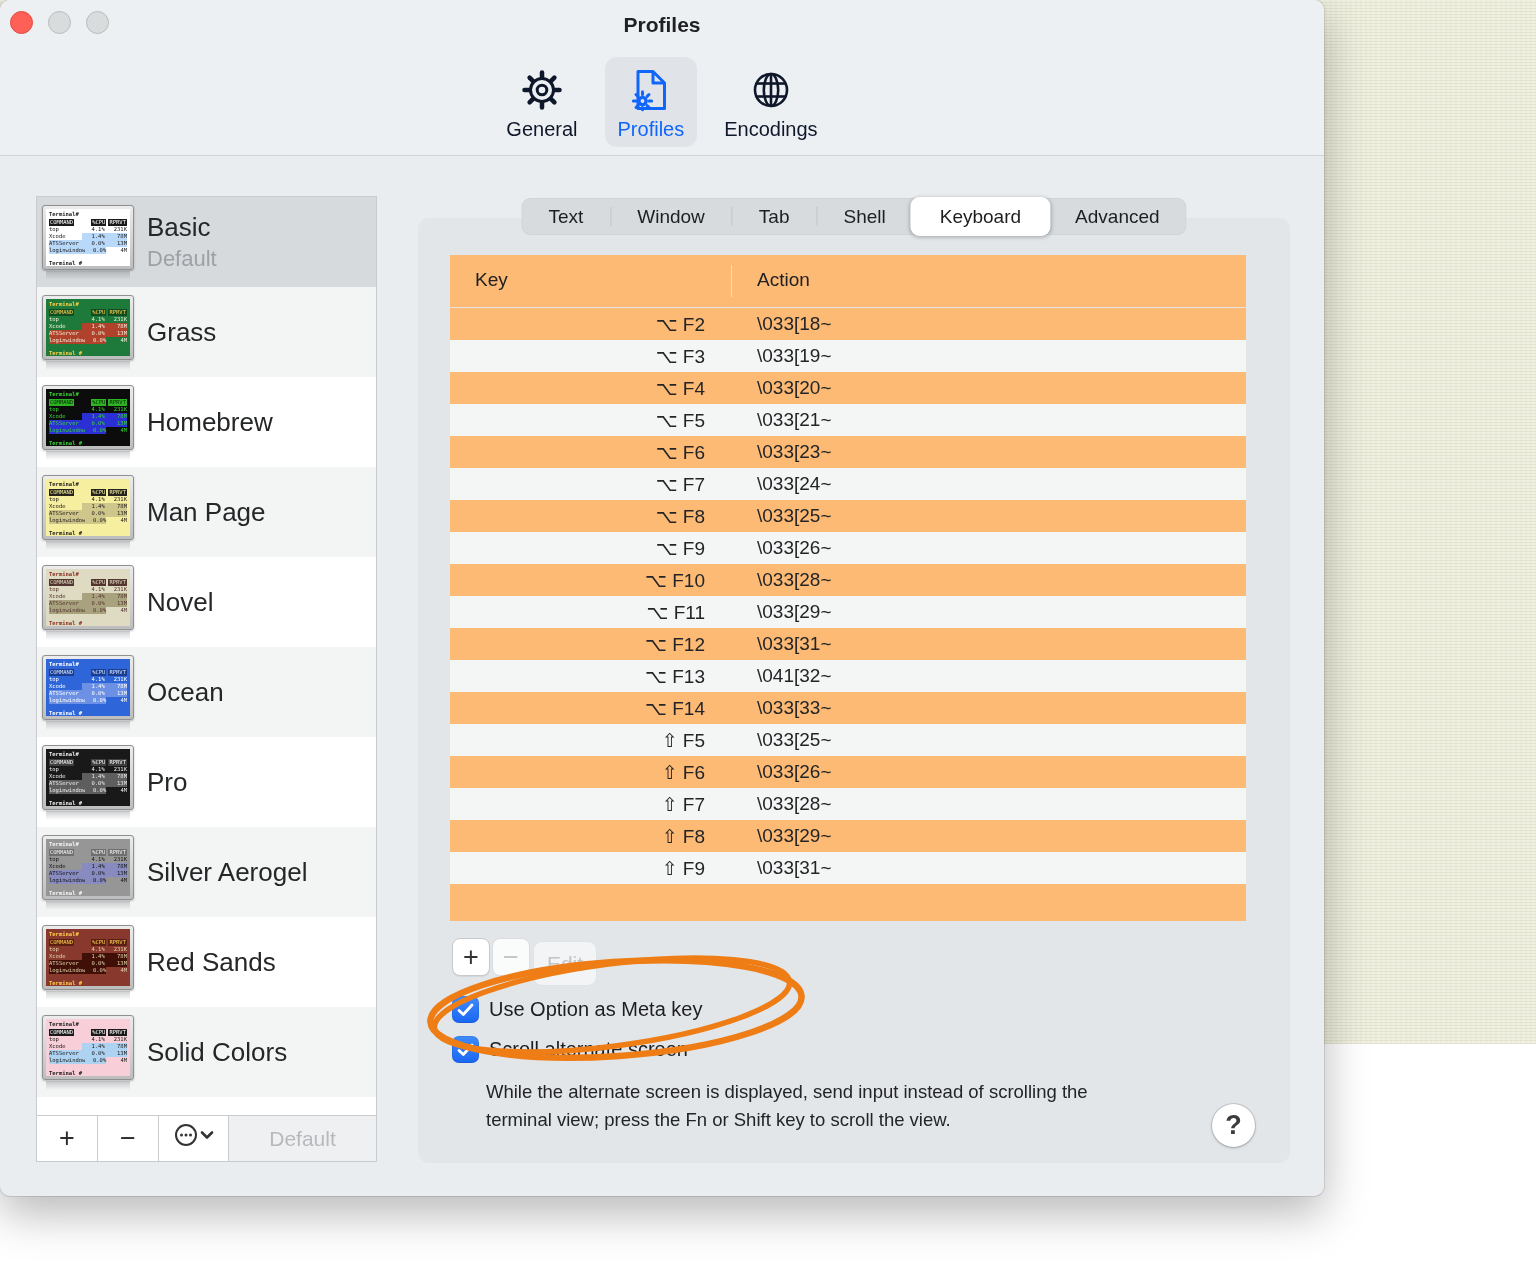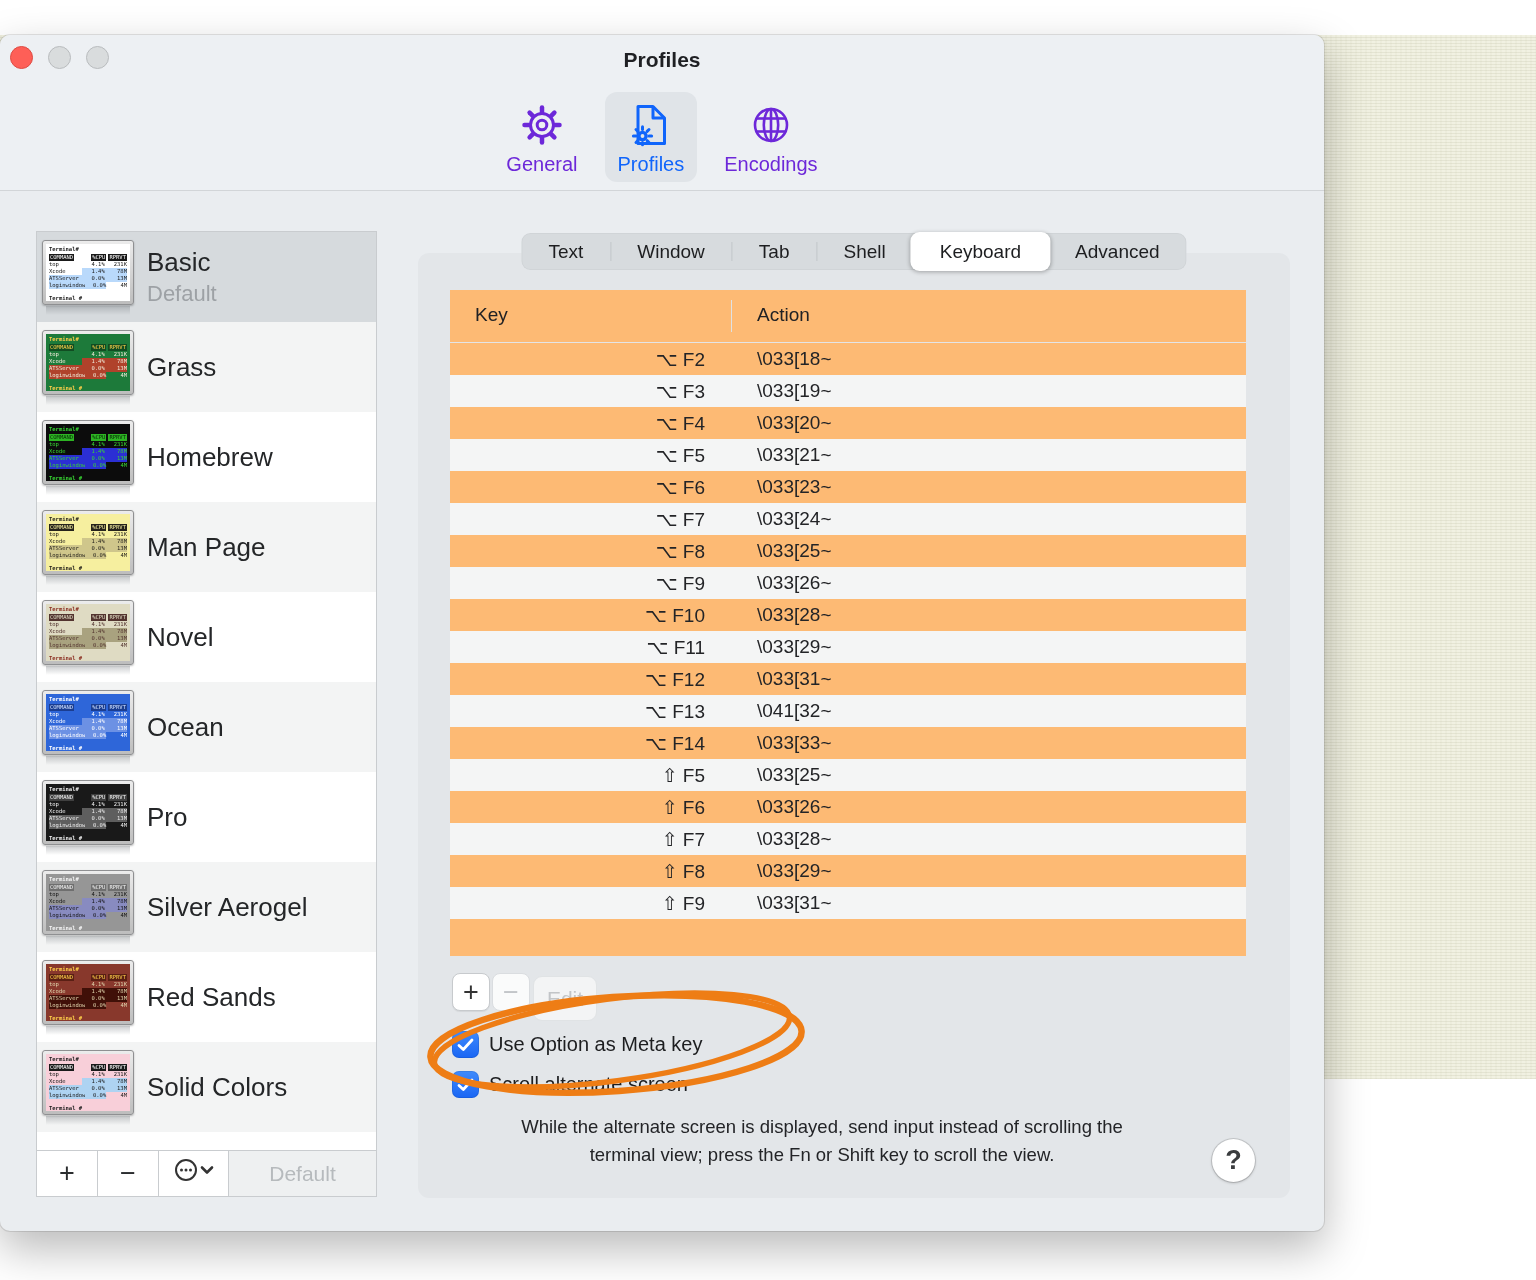--- a/index.html
+++ b/index.html
@@ -7,41 +7,40 @@
     width:1536px;height:1280px;overflow:hidden;
     font-family:"Liberation Sans",sans-serif;
     -webkit-font-smoothing:antialiased;
   }
   .desktop{
     position:relative;width:1536px;height:1044px;
     background-color:#f1f1e2;
     background-image:
       repeating-linear-gradient(0deg, rgba(170,170,140,0.18) 0 1px, rgba(255,255,255,0) 1px 3px),
       repeating-linear-gradient(90deg, rgba(200,200,170,0.10) 0 2px, rgba(255,255,255,0) 2px 5px);
-    margin-top: 35px;
   }
   .window{
     position:absolute;left:0;top:0;width:1324px;height:1196px;
     background:#eaedf0;border-radius:10px;
     box-shadow:0 0 0 1px rgba(0,0,0,0.10), 0 18px 45px rgba(0,0,0,0.28);
   }
   
   .titlebar{height:48px;background:#edf0f3;border-radius:10px 10px 0 0;position:relative;}
   .traffic{position:absolute;left:10px;top:11px;display:flex;gap:15px;}
   .light{width:23px;height:23px;border-radius:50%;box-sizing:border-box;}
   .light.close{background:#fe5f57;border:1px solid #de4b42;}
   .light.dim{background:#d9dcdd;border:1px solid #b9bcbe;}
   .win-title{text-align:center;line-height:50px;font-size:21px;font-weight:bold;color:#1f2023;}
   .toolbar{
     height:107px;background:#edf0f3;border-bottom:1px solid #d2d5d8;
     display:flex;justify-content:center;align-items:center;gap:14px;
   }
   .tb-item{
     display:flex;flex-direction:column;align-items:center;gap:1px;
-    padding:6px 13px;border-radius:12px;color:#6d28d9;cursor:default;
+    padding:6px 13px;border-radius:12px;color:#0f172a;cursor:default;
   }
   .tb-item.active{background:#e0e4e8;}
   .tb-icon{height:54px;display:flex;align-items:center;}
   .tb-label{font-size:20px;}
   
   .sidebar{
     position:absolute;left:36px;top:196px;width:341px;height:966px;
     background:#fff;border:1px solid #c9cccf;box-sizing:border-box;
     display:flex;flex-direction:column;
   }
@@ -130,21 +129,21 @@
   .opt-row{position:absolute;left:452px;display:flex;align-items:center;gap:10px;}
   .opt-row.r1{top:996px;}
   .opt-row.r2{top:1036px;}
   .checkbox{
     width:27px;height:27px;border-radius:7px;flex:none;
     background:linear-gradient(#3f8bfc,#1a66f4);
     display:flex;align-items:center;justify-content:center;
     box-shadow:inset 0 0 0 1px rgba(0,0,0,0.08);
   }
   .opt-label{font-size:20px;color:#1d1e20;}
-  .description{position:absolute;left:486px;top:1078px;width:672px;font-size:18.5px;line-height:28px;color:#232427;text-align:center;}
+  .description{position:absolute;left:486px;top:1078px;width:672px;font-size:18.5px;line-height:28px;color:#232427;}
   .help-btn{
     position:absolute;left:1212px;top:1104px;width:43px;height:43px;border-radius:50%;background:#fff;
     box-shadow:0 0 0 1px rgba(0,0,0,0.12), 0 1px 3px rgba(0,0,0,0.22);
     display:flex;align-items:center;justify-content:center;font-size:27px;font-weight:bold;color:#3a3c3e;
   }
   .annotation-svg{position:absolute;left:0;top:0;width:1324px;height:1196px;pointer-events:none;z-index:60;}
 </style>
 </head>
 <body>
 

